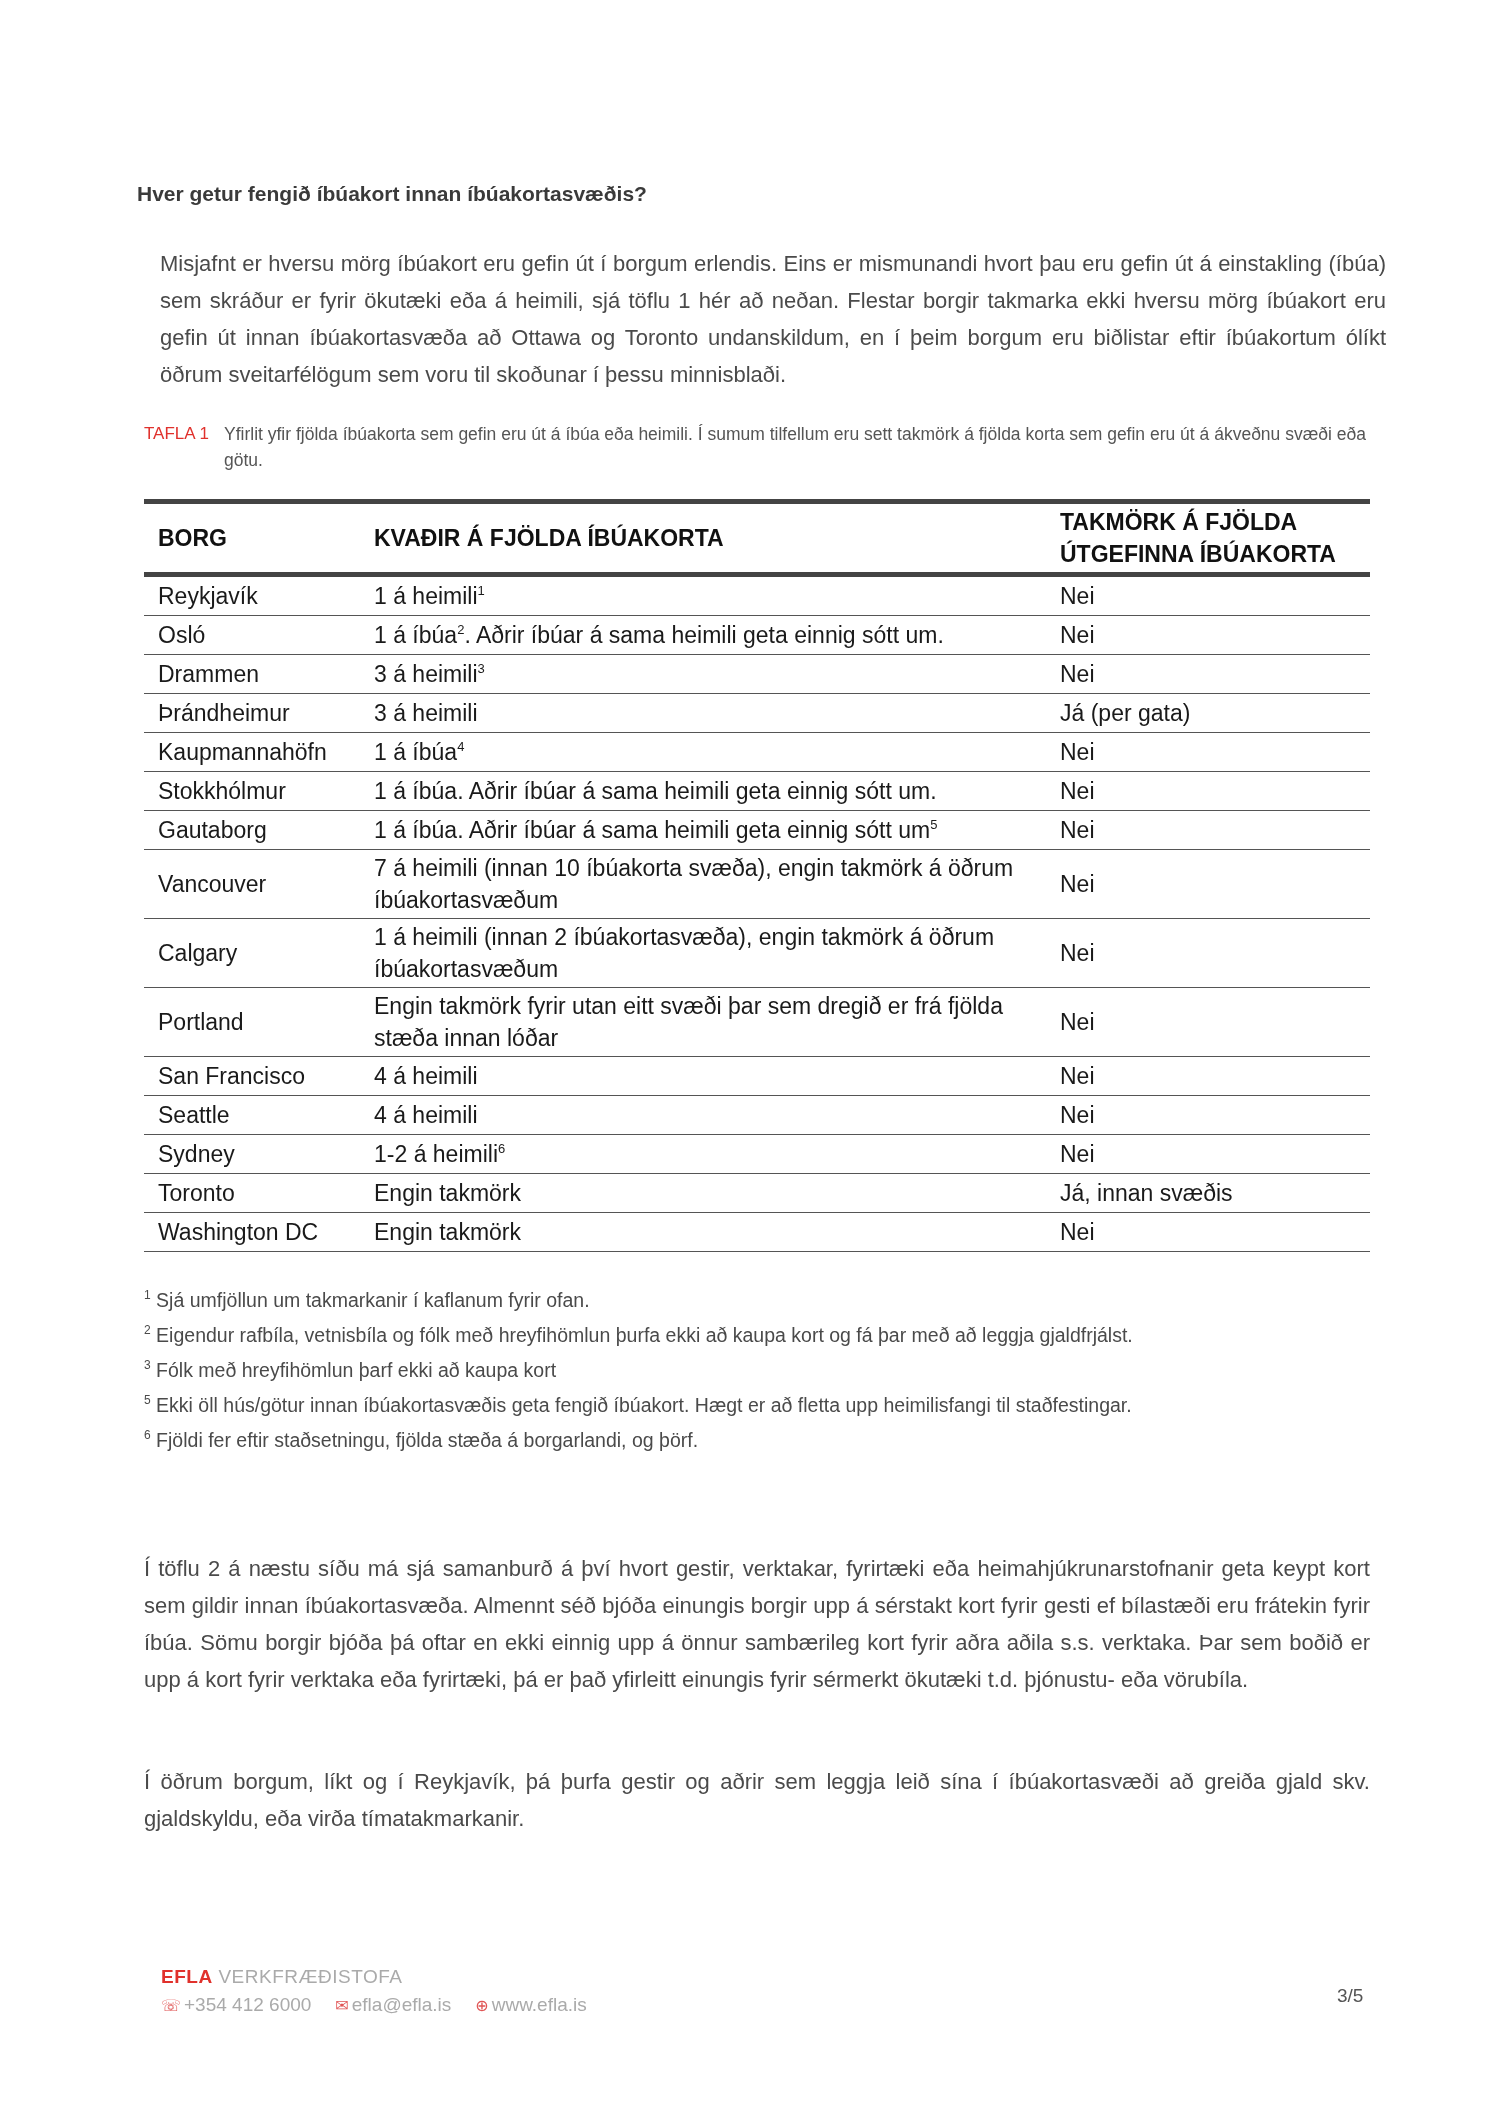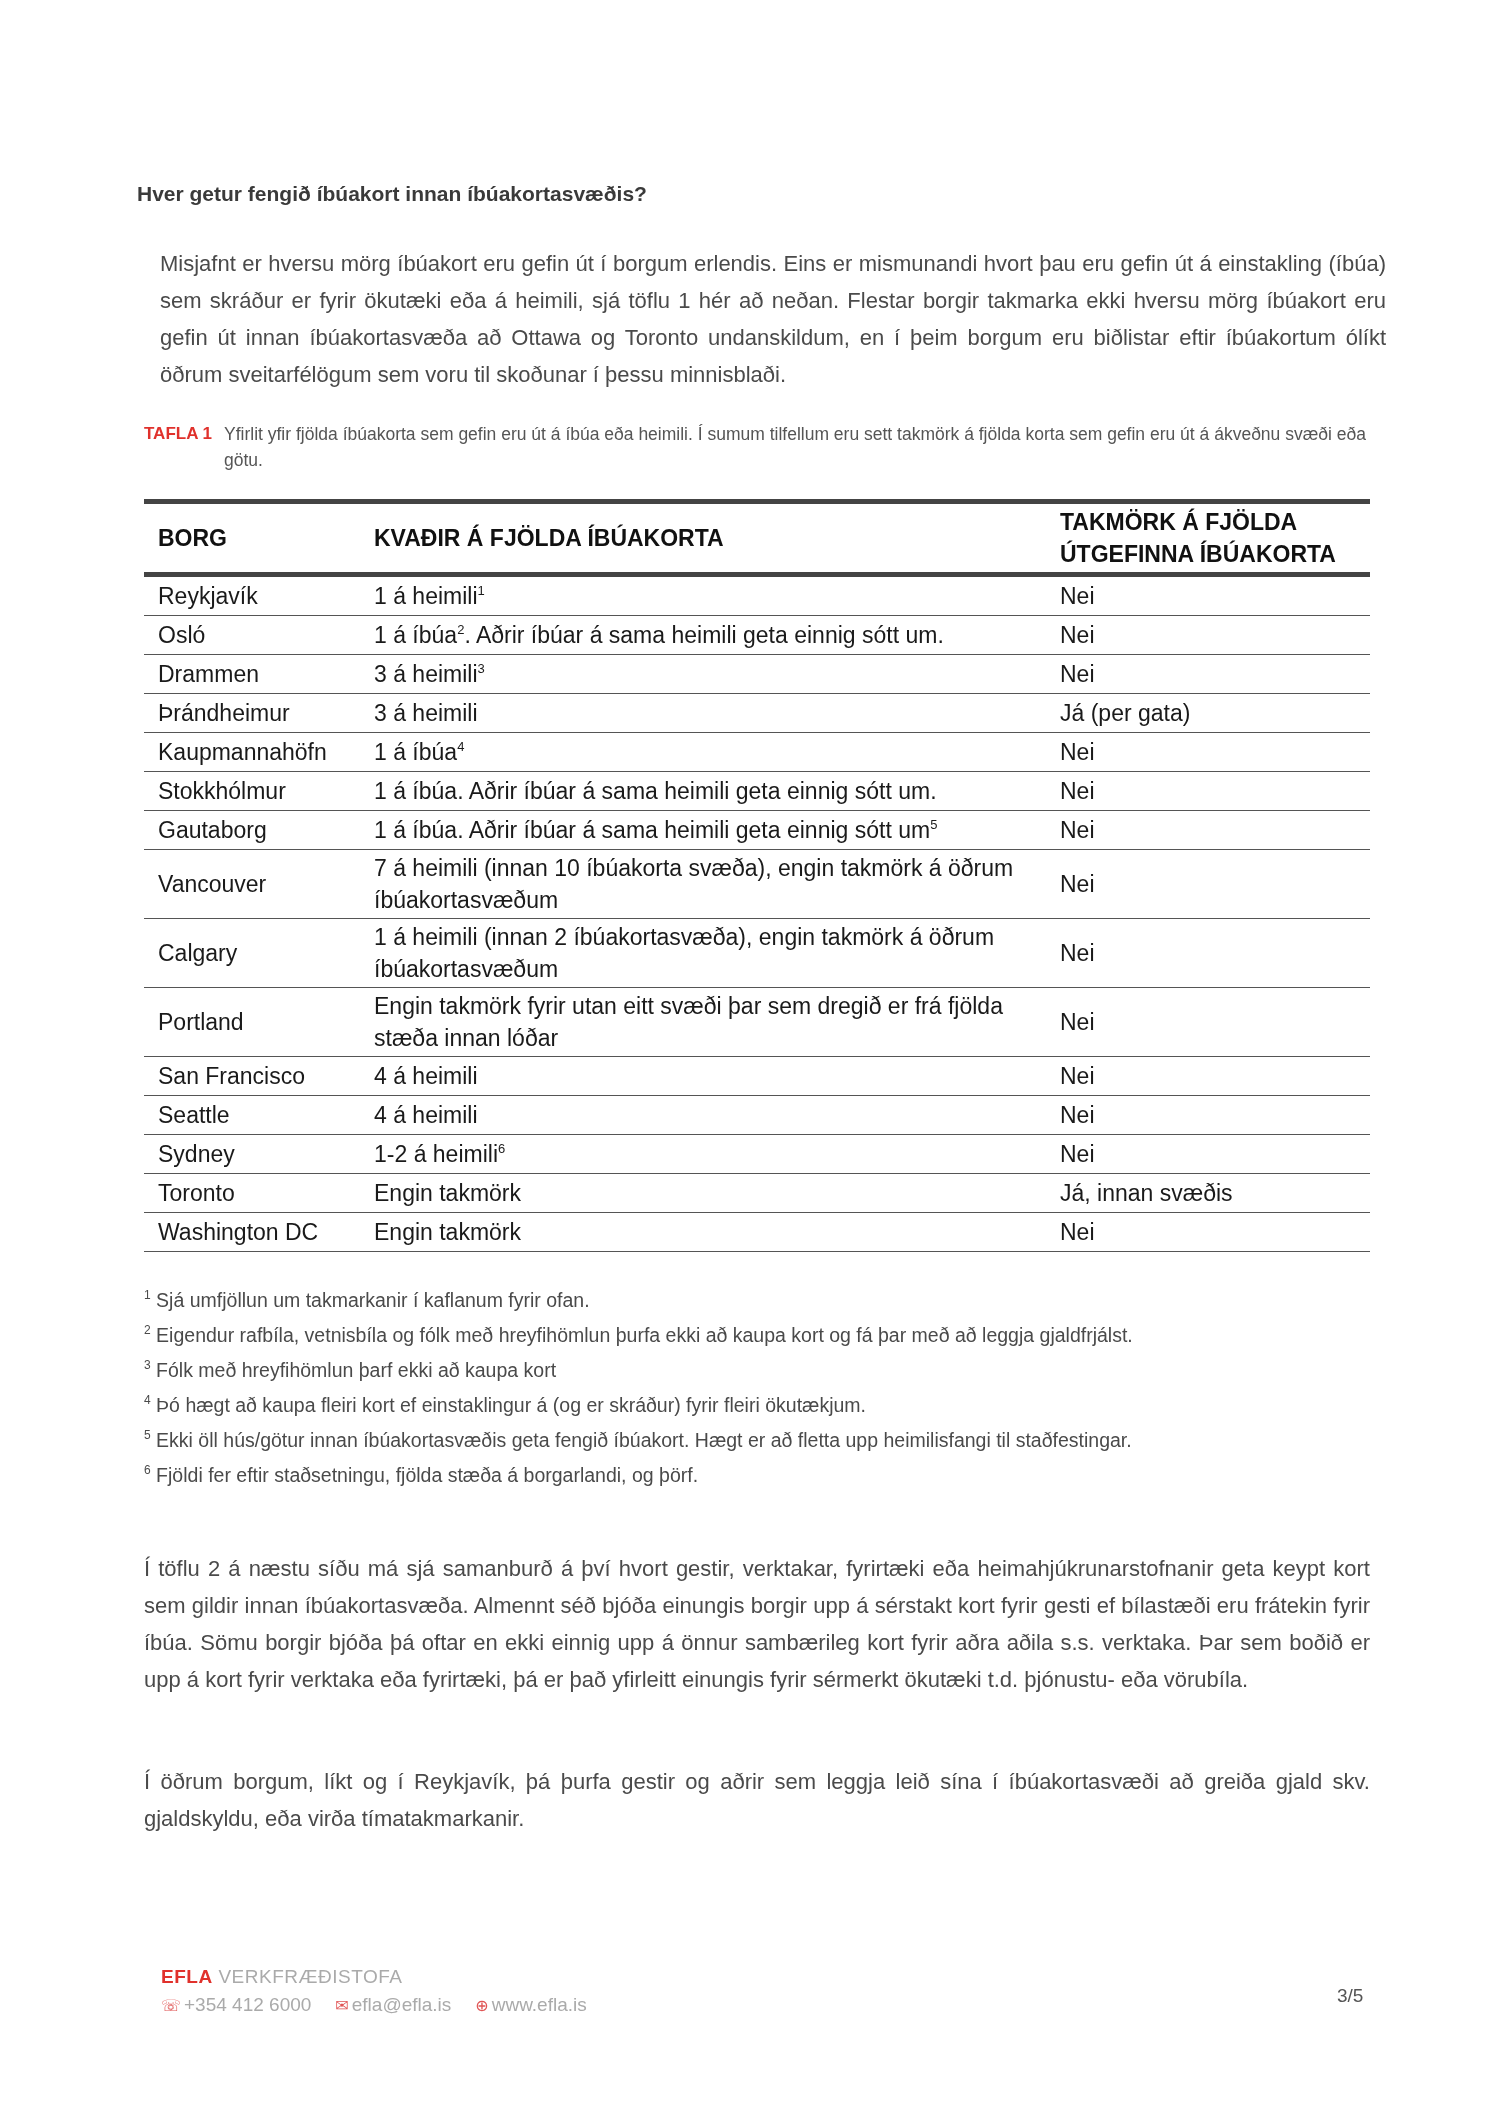--- a/index.html
+++ b/index.html
@@ -4,21 +4,21 @@
 <style>
   html, body { margin: 0; padding: 0; background: #ffffff; }
   body { width: 1501px; height: 2122px; position: relative; overflow: hidden;
          font-family: "Liberation Sans", sans-serif; color: #444; }
   .page { position: absolute; left: 0; top: 0; width: 1501px; height: 2122px; }
   .heading { position: absolute; left: 137px; top: 182px; font-size: 21px; font-weight: bold; color: #3a3a3a; }
   .para { position: absolute; left: 144px; width: 1226px; font-size: 22px; line-height: 37px; color: #4a4a4a;
           text-align: justify; margin: 0; }
   .p1 { top: 245px; margin-left: 16px; }
   .caption { position: absolute; left: 144px; top: 421px; width: 1226px; font-size: 17.5px; line-height: 26px; color: #555; }
-  .caption .label { position: absolute; left: 0; top: 0; color: #e0312c; font-weight: bold; font-size: 17px; }
+  .caption .label { position: absolute; left: 0; top: 0; color: #e0312c; font-weight: normal; font-size: 17px; }
   .caption .text { margin-left: 80px; display: block; }
   table.tbl { position: absolute; left: 144px; top: 499px; width: 1226px; border-collapse: collapse;
               font-size: 23px; color: #1a1a1a; }
   table.tbl th { text-align: left; font-weight: bold; font-size: 23px; color: #111; padding: 2px 0 2px 14px;
                  border-top: 5px solid #444; border-bottom: 5px solid #444; height: 62px; vertical-align: middle; line-height: 32px; }
   table.tbl td { padding: 2px 0 2px 14px; border-bottom: 1.5px solid #555; vertical-align: middle; line-height: 32px; height: 34px; }
   table.tbl td.two { height: 63px; }
   .c1 { width: 202px; } .c2 { width: 672px; } .c3 { width: auto; }
   sup { font-size: 13px; vertical-align: 9px; line-height: 0; }
   .footnotes { position: absolute; left: 144px; top: 1283px; width: 1226px; font-size: 19.5px; color: #4a4a4a; line-height: 35px; }
@@ -129,21 +129,20 @@
           <td class="c2 "><span>Engin takmörk</span></td>
           <td class="c3 ">Nei</td>
         </tr>
       </tbody>
   </table>
 
   <div class="footnotes" id="footnotes">
       <div class="fn"><sup>1</sup> <span>Sjá umfjöllun um takmarkanir í kaflanum fyrir ofan.</span></div>
       <div class="fn"><sup>2</sup> <span>Eigendur rafbíla, vetnisbíla og fólk með hreyfihömlun þurfa ekki að kaupa kort og fá þar með að leggja gjaldfrjálst.</span></div>
       <div class="fn"><sup>3</sup> <span>Fólk með hreyfihömlun þarf ekki að kaupa kort</span></div>
-      <div class="fn"><sup>4</sup> <span>Þó hægt að kaupa fleiri kort ef einstaklingur á (og er skráður) fyrir fleiri ökutækjum.</span></div>
       <div class="fn"><sup>5</sup> <span>Ekki öll hús/götur innan íbúakortasvæðis geta fengið íbúakort. Hægt er að fletta upp heimilisfangi til staðfestingar.</span></div>
       <div class="fn"><sup>6</sup> <span>Fjöldi fer eftir staðsetningu, fjölda stæða á borgarlandi, og þörf.</span></div>
     </div>
 
   <p class="para p2">Í töflu 2 á næstu síðu má sjá samanburð á því hvort gestir, verktakar, fyrirtæki eða heimahjúkrunarstofnanir geta keypt kort sem gildir innan íbúakortasvæða. Almennt séð bjóða einungis borgir upp á sérstakt kort fyrir gesti ef bílastæði eru frátekin fyrir íbúa. Sömu borgir bjóða þá oftar en ekki einnig upp á önnur sambærileg kort fyrir aðra aðila s.s. verktaka. Þar sem boðið er upp á kort fyrir verktaka eða fyrirtæki, þá er það yfirleitt einungis fyrir sérmerkt ökutæki t.d. þjónustu- eða vörubíla.</p>
   <p class="para p3">Í öðrum borgum, líkt og í Reykjavík, þá þurfa gestir og aðrir sem leggja leið sína í íbúakortasvæði að greiða gjald skv. gjaldskyldu, eða virða tímatakmarkanir.</p>
 
   <div class="footer">
     <div class="brand">
       <span class="efla">EFLA</span>

